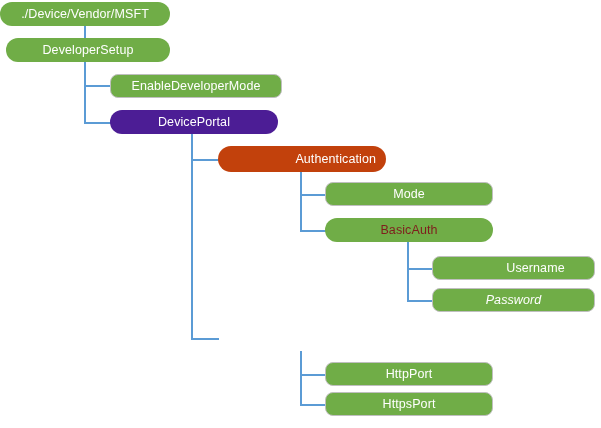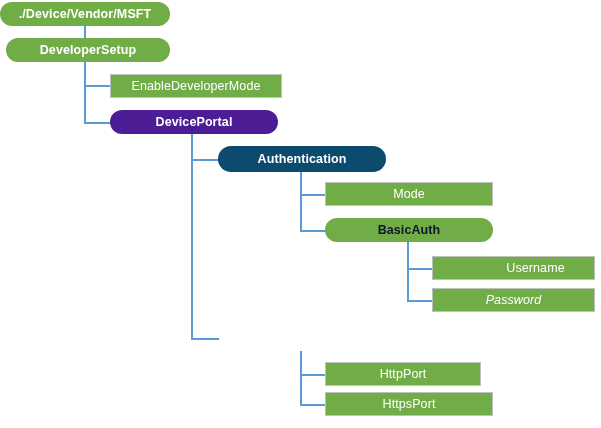--- a/index.html
+++ b/index.html
@@ -28,24 +28,23 @@
     align-items: center;
     justify-content: center;
     text-align: center;
     box-sizing: border-box;
     letter-spacing: 0.1px;
     white-space: nowrap;
     z-index: 3;
   }
   .node.rounded {
     border-radius: 999px;
-    font-weight: bold;
   }
   .node.rect {
-    border-radius: 0;
+    border-radius: 8px;
     border: 1px solid #BFBFBF;
   }
   .node-label {
     pointer-events: none;
     line-height: 1;
     padding: 0 10px;
   }
   .connector-h {
     position: absolute;
     background: #5B9BD5;
@@ -84,34 +83,34 @@
     </div>
     <div class="node rounded" style="left: 6px; top: 38px; width: 164px; height: 24px; background: rgb(112, 173, 71); color: rgb(255, 255, 255);">
       <span class="node-label">DeveloperSetup</span>
     </div>
     <div class="node rect" style="left: 110px; top: 74px; width: 172px; height: 24px; background: rgb(112, 173, 71); color: rgb(255, 255, 255); border-color: rgb(191, 191, 191);">
       <span class="node-label">EnableDeveloperMode</span>
     </div>
     <div class="node rounded" style="left: 110px; top: 110px; width: 168px; height: 24px; background: #4c1d95; color: rgb(255, 255, 255);">
       <span class="node-label">DevicePortal</span>
     </div>
-    <div class="node rounded" style="left: 218px; top: 146px; width: 168px; height: 26px; background: #0c4a6e; color: rgb(255, 255, 255);">
+    <div class="node rounded" style="left: 218px; top: 146px; width: 168px; height: 26px; background: #c2410c; color: rgb(255, 255, 255); justify-content: flex-end;">
       <span class="node-label">Authentication</span>
     </div>
     <div class="node rect" style="left: 325px; top: 182px; width: 168px; height: 24px; background: rgb(112, 173, 71); color: rgb(255, 255, 255); border-color: rgb(191, 191, 191);">
       <span class="node-label">Mode</span>
     </div>
-    <div class="node rounded" style="left: 325px; top: 218px; width: 168px; height: 24px; background: rgb(112, 173, 71); color: #0f172a;">
+    <div class="node rounded" style="left: 325px; top: 218px; width: 168px; height: 24px; background: rgb(112, 173, 71); color: #7f1d1d;">
       <span class="node-label">BasicAuth</span>
     </div>
     <div class="node rect" style="left: 432px; top: 256px; width: 163px; height: 24px; background: rgb(112, 173, 71); color: rgb(255, 255, 255); border-color: rgb(191, 191, 191); padding-left: 44px;">
       <span class="node-label">Username</span>
     </div>
     <div class="node rect" style="left: 432px; top: 288px; width: 163px; height: 24px; background: rgb(112, 173, 71); color: rgb(255, 255, 255); border-color: rgb(191, 191, 191); font-style: italic;">
       <span class="node-label">Password</span>
     </div>
-    <div class="node rect" style="left: 325px; top: 362px; width: 156px; height: 24px; background: rgb(112, 173, 71); color: rgb(255, 255, 255); border-color: rgb(191, 191, 191);">
+    <div class="node rect" style="left: 325px; top: 362px; width: 168px; height: 24px; background: rgb(112, 173, 71); color: rgb(255, 255, 255); border-color: rgb(191, 191, 191);">
       <span class="node-label">HttpPort</span>
     </div>
     <div class="node rect" style="left: 325px; top: 392px; width: 168px; height: 24px; background: rgb(112, 173, 71); color: rgb(255, 255, 255); border-color: rgb(191, 191, 191);">
       <span class="node-label">HttpsPort</span>
     </div>
   </div>
 
 </body></html>

